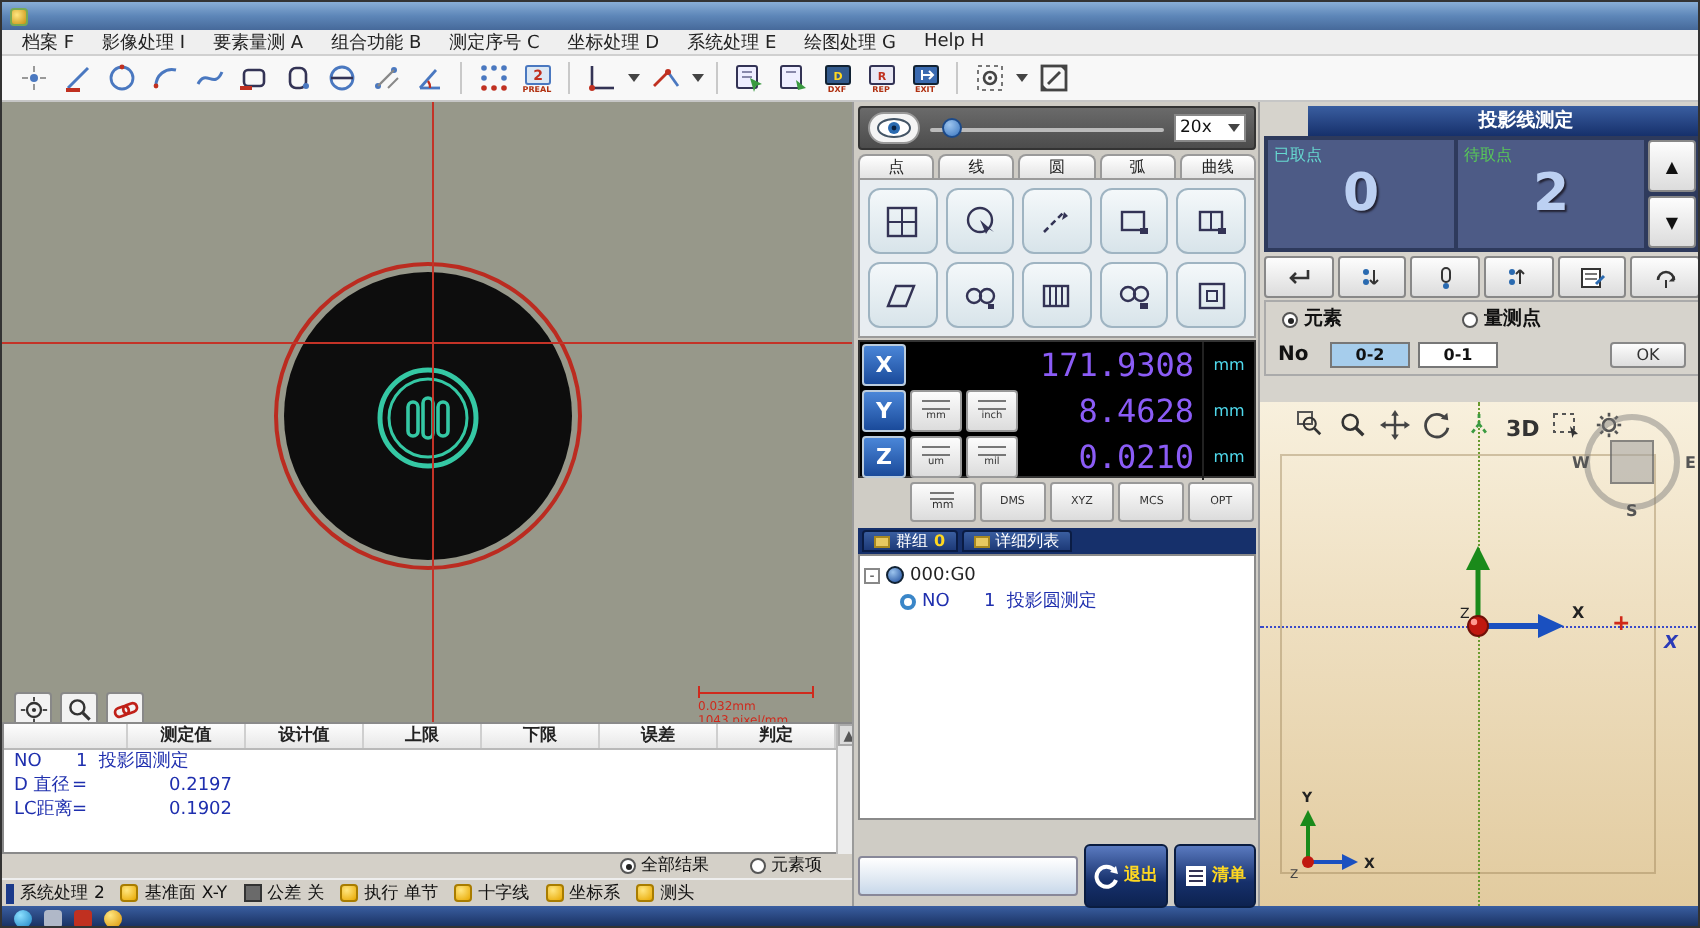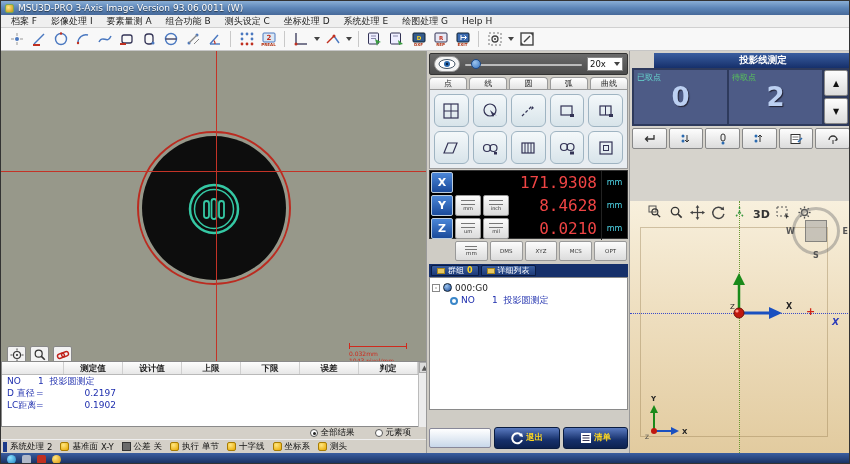--- a/index.html
+++ b/index.html
@@ -90,21 +90,21 @@
   .gbtn { background:linear-gradient(#f4f8fa,#d8e4ea); border:1px solid #9fb4c2; border-radius:6px;
     display:flex; align-items:center; justify-content:center; }
 
   .dro { position:absolute; left:2px; top:119px; width:199px; height:69px; background:#000; border:1px solid #333; }
   .dro-row { display:flex; height:23px; align-items:stretch; }
   .dro-key { width:22px; margin:1px; background:linear-gradient(#4a86d8,#1a4a9a); border:1px solid #bcd;
     color:#fff; font-weight:bold; font-size:11px; display:flex; align-items:center; justify-content:center; border-radius:2px; }
   .dro-sbtn { width:26px; margin:1px; background:linear-gradient(#fcfcfc,#dcdcdc); border:1px solid #999; border-radius:2px;
     display:flex; flex-direction:column; align-items:center; justify-content:center; font-size:5px; color:#333; line-height:5px; }
   .dro-sbtn .bars { width:14px; height:5px; border-top:1px solid #777; border-bottom:1px solid #777; margin-bottom:1px; }
-  .dro-val { flex:1; color:#ef4444; font-family:"DejaVu Sans Mono", monospace; font-size:16px;
+  .dro-val { flex:1; color:#8b5cf6; font-family:"DejaVu Sans Mono", monospace; font-size:16px;
     display:flex; align-items:center; justify-content:flex-end; padding-right:4px; }
   .dro-unit { width:26px; color:#4fd9ec; font-size:8px; display:flex; align-items:center; justify-content:center; border-left:1px solid #222; }
 
   .dro-bottom { position:absolute; left:2px; top:189px; width:199px; height:22px; display:flex; gap:2px; padding:1px 1px 1px 26px; background:#cfccc5; }
   .dro-bbtn { flex:1; background:linear-gradient(#fcfcfc,#dcdcdc); border:1px solid #999; border-radius:2px;
     display:flex; flex-direction:column; align-items:center; justify-content:center; font-size:5.5px; color:#333; line-height:6px; }
 
   .grp-tabs { position:absolute; left:2px; top:213px; width:199px; height:13px; background:#16306b; display:flex; align-items:center; gap:2px; padding-left:2px; }
   .gtab { display:flex; align-items:center; gap:3px; background:linear-gradient(#3a5ea0,#1d3a78); border:1px solid #0a1c44;
     color:#fff; font-size:8px; height:11px; padding:0 5px; border-radius:2px 2px 0 0; }
@@ -119,21 +119,21 @@
   .tree-root { color:#222; }
   .tree-item { color:#1f2fae; }
 
   .quickrow { position:absolute; left:2px; top:361px; width:199px; height:12px; display:flex; align-items:center; gap:4px; padding-left:3px; }
   .chk { width:9px; height:9px; background:#fff; border:1px solid #777; }
   .quickrow .qlabel { font-size:8.5px; color:#16306b; font-weight:bold; }
 
   .bottombar { position:absolute; left:2px; top:374px; width:199px; height:26px; display:flex; align-items:center; gap:3px; }
   .progress { flex:1; height:20px; border:1px solid #889; border-radius:2px;
     background:linear-gradient(180deg,#fff,#dfe8f2 60%,#c8d8ea); }
-  .bluebtn { height:22px; display:flex; align-items:center; gap:2px; padding:0 16px;
+  .bluebtn { height:32px; display:flex; align-items:center; gap:2px; padding:0 4px;
     background:linear-gradient(#5a7ac0,#16306b 60%,#0d2250); border:1px solid #0a1c40; border-radius:3px;
     color:#ffd820; font-size:8.5px; font-weight:bold; white-space:nowrap;text-align:center; }
 
   
   .rightpanel { left:628px; top:50px; width:222px; height:402px; background:#d6d3cc; border-left:1px solid #9a9a9a; }
   .mp-header { position:absolute; left:2px; top:2px; width:218px; height:15px;
     background:linear-gradient(#3a5ea0,#16306b); color:#fff; font-size:9.5px; font-weight:bold;
     display:flex; align-items:center; justify-content:center;margin-left:22px; }
   .counts { position:absolute; left:2px; top:17px; width:218px; height:58px; display:flex; gap:2px; background:#2e3a5c; padding:2px; }
   .countbox { flex:1; background:#4d5b86; position:relative; display:flex; align-items:center; justify-content:center; }
@@ -219,29 +219,28 @@
             <line x1="11.2" y1="11.2" x2="12.6" y2="12.6"></line>
           <line x1="3.4" y1="12.6" x2="4.8" y2="11.2"></line>
             <line x1="11.2" y1="4.8" x2="12.6" y2="3.4"></line>
         </g>
       </symbol>
     </defs>
   </svg>
 
   <div class="abs titlebar">
     <span class="appicon"></span>
-    <span class="title">MSU3D-PRO 3-Axis Image   Version 93.06.0011 (W)</span>
   </div>
 
   <div class="abs menubar">
     <span class="menu-item">档案 F</span>
     <span class="menu-item">影像处理 I</span>
     <span class="menu-item">要素量测 A</span>
     <span class="menu-item">组合功能 B</span>
-    <span class="menu-item">测头设定 C</span>
+    <span class="menu-item">测定序号 C</span>
     <span class="menu-item">坐标处理 D</span>
     <span class="menu-item">系统处理 E</span>
     <span class="menu-item">绘图处理 G</span>
     <span class="menu-item">Help H</span>
   </div>
 
   <div class="abs toolbar">
     <span class="tbi">
       <svg width="16" height="16">
           <circle cx="8" cy="8" r="2" fill="#4a78c0"></circle>
@@ -773,20 +772,38 @@
         </span>
       <span class="mpbtn">
           <svg width="14" height="12">
             <path d="M3 7a4 4 0 1 1 8 0" fill="none" stroke="#333" stroke-width="1.3"></path>
             <path d="M11 4v4h-4z" fill="#333" transform="scale(0.7) translate(5 3)"></path>
             <line x1="7" y1="7" x2="7" y2="11" stroke="#333"></line>
           </svg>
         </span>
     </div>
 
+    <div class="mp-controls">
+      <div class="mpc-radios">
+        <span class="radio">
+          <span class="rdot sel"></span>
+          <span>元素</span>
+        </span>
+        <span class="radio">
+          <span class="rdot"></span>
+          <span>量测点</span>
+        </span>
+      </div>
+      <div class="mpc-no">
+        <span class="nolabel">No</span>
+        <span class="rangebtn active">0-2</span>
+        <span class="rangebtn">0-1</span>
+        <span class="okbtn">OK</span>
+      </div>
+    </div>
 
 
     <div class="viewport">
       <div class="vp-frame"></div>
       <div class="dot-v"></div>
       <div class="dot-h"></div>
       <span class="xlab">X</span>
       <span class="plusmark">+</span>
 
       <div class="vp-icons">

